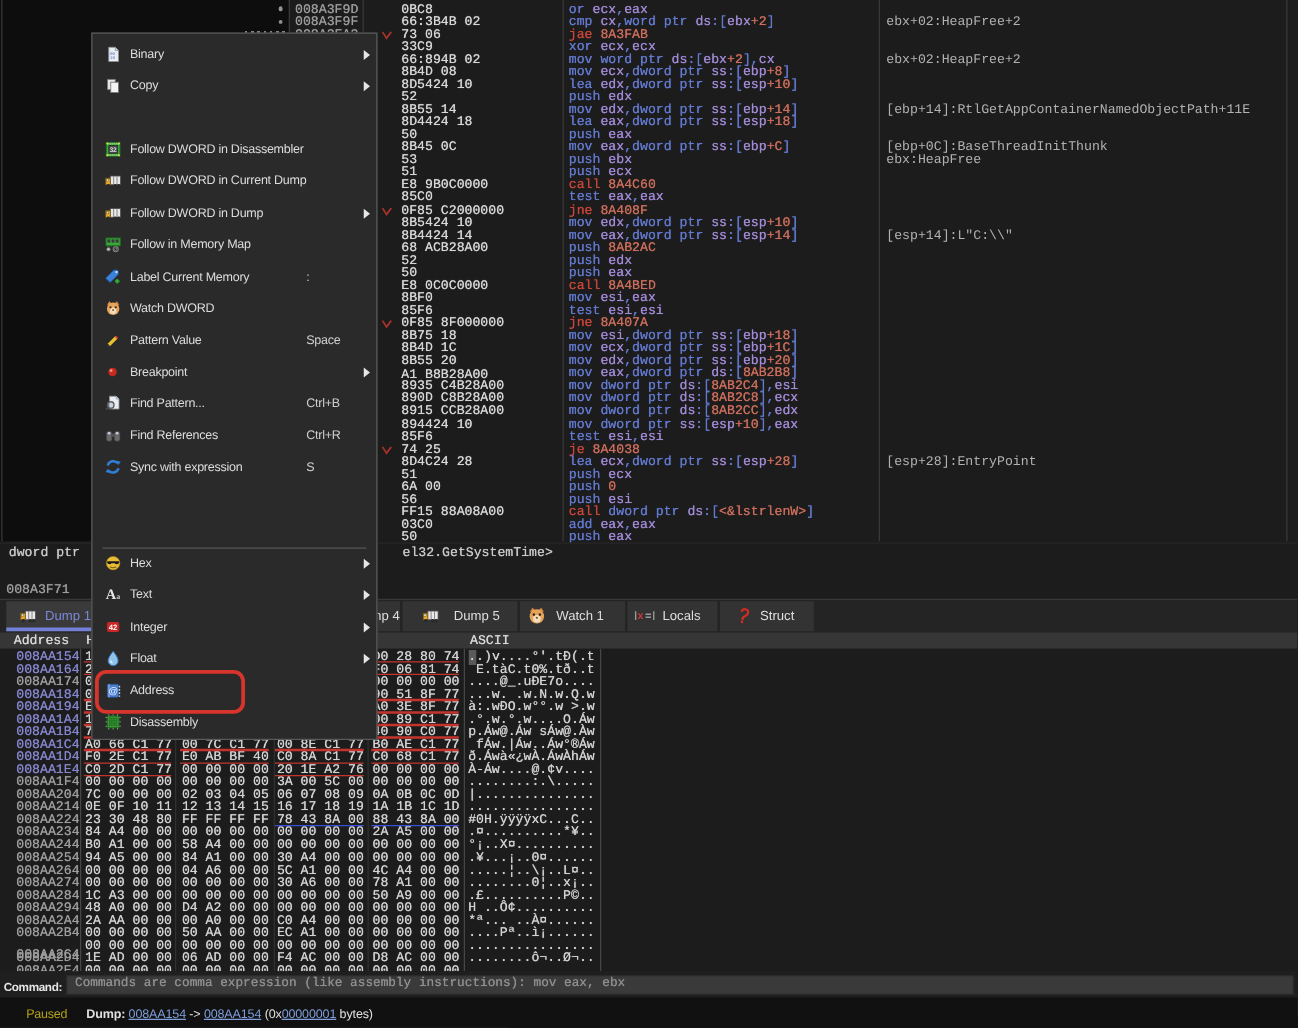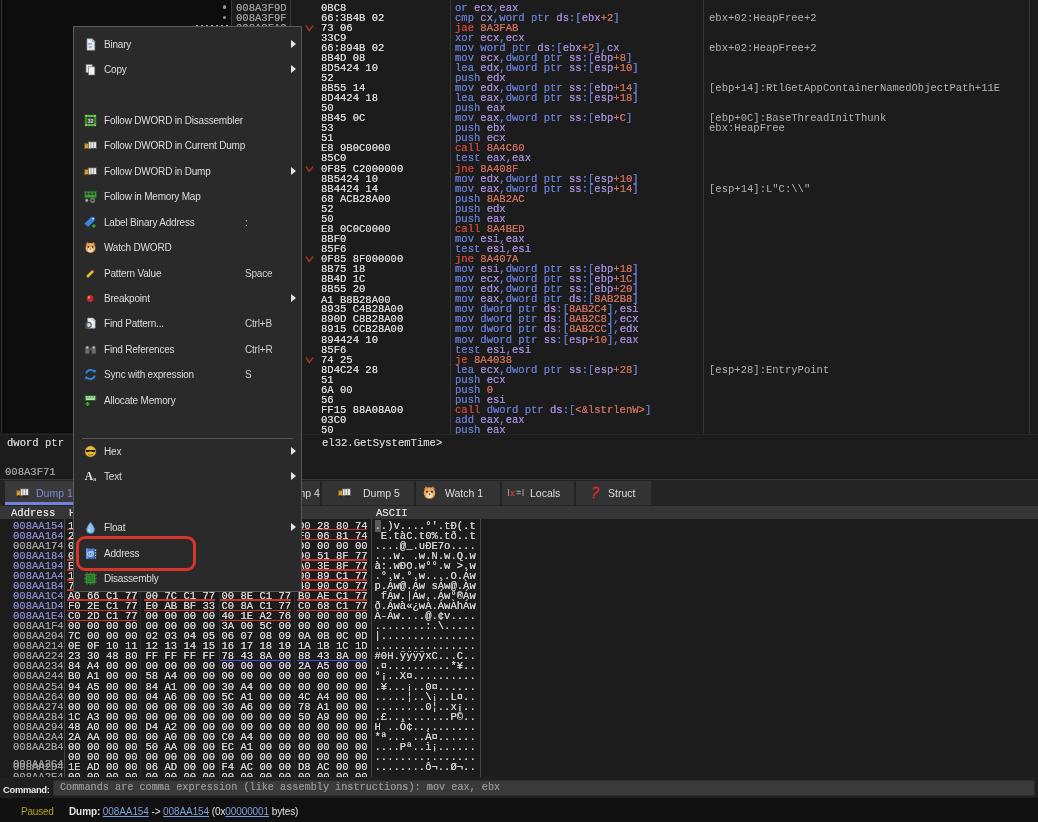--- a/index.html
+++ b/index.html
@@ -333,32 +333,32 @@
 <div class="dhex" style="left:145.5px;top:70.9px">00 7C C1 77</div>
 <div class="ab" style="left:144.0px;top:80.4px;width:70.5px;height:1.4px;background:#c4342c;z-index:3"></div>
 <div class="dhex" style="left:221.5px;top:70.9px">00 8E C1 77</div>
 <div class="ab" style="left:220.0px;top:80.4px;width:70.5px;height:1.4px;background:#c4342c;z-index:3"></div>
 <div class="dhex" style="left:298px;top:70.9px">B0 AE C1 77</div>
 <div class="ab" style="left:296.5px;top:80.4px;width:70.5px;height:1.4px;background:#c4342c;z-index:3"></div>
 <div class="dhex" style="left:374.5px;top:70.9px">&nbsp;fÁw.|Áw..Áw°®Áw</div>
 <div class="dhex dpur" style="left:13px;top:81.0px">008AA1D4</div>
 <div class="dhex" style="left:68px;top:81.0px">F0 2E C1 77</div>
 <div class="ab" style="left:66.5px;top:90.5px;width:70.5px;height:1.4px;background:#c4342c;z-index:3"></div>
-<div class="dhex" style="left:145.5px;top:81.0px">E0 AB BF 33</div>
+<div class="dhex" style="left:145.5px;top:81.0px">E0 AB BF 40</div>
 <div class="ab" style="left:144.0px;top:90.5px;width:70.5px;height:1.4px;background:#c4342c;z-index:3"></div>
 <div class="dhex" style="left:221.5px;top:81.0px">C0 8A C1 77</div>
 <div class="ab" style="left:220.0px;top:90.5px;width:70.5px;height:1.4px;background:#c4342c;z-index:3"></div>
 <div class="dhex" style="left:298px;top:81.0px">C0 68 C1 77</div>
 <div class="ab" style="left:296.5px;top:90.5px;width:70.5px;height:1.4px;background:#c4342c;z-index:3"></div>
 <div class="dhex" style="left:374.5px;top:81.0px">ð.Áwà«¿wÀ.ÁwÀhÁw</div>
 <div class="dhex dpur" style="left:13px;top:91.0px">008AA1E4</div>
 <div class="dhex" style="left:68px;top:91.0px">C0 2D C1 77</div>
 <div class="ab" style="left:66.5px;top:100.5px;width:70.5px;height:1.4px;background:#c4342c;z-index:3"></div>
 <div class="dhex" style="left:145.5px;top:91.0px">00 00 00 00</div>
-<div class="dhex" style="left:221.5px;top:91.0px">40 1E A2 76</div>
+<div class="dhex" style="left:221.5px;top:91.0px">20 1E A2 76</div>
 <div class="ab" style="left:220.0px;top:100.5px;width:70.5px;height:1.4px;background:#c4342c;z-index:3"></div>
 <div class="dhex" style="left:298px;top:91.0px">00 00 00 00</div>
 <div class="dhex" style="left:374.5px;top:91.0px">À-Áw....@.¢v....</div>
 <div class="dhex dgray" style="left:13px;top:101.1px">008AA1F4</div>
 <div class="dhex" style="left:68px;top:101.1px">00 00 00 00</div>
 <div class="dhex" style="left:145.5px;top:101.1px">00 00 00 00</div>
 <div class="dhex" style="left:221.5px;top:101.1px">3A 00 5C 00</div>
 <div class="dhex" style="left:298px;top:101.1px">00 00 00 00</div>
 <div class="dhex" style="left:374.5px;top:101.1px">........:.\.....</div>
 <div class="dhex dgray" style="left:13px;top:111.2px">008AA204</div>
@@ -530,21 +530,21 @@
             <text x="8.6" y="12.2" font-family="Liberation Sans" font-size="4.6" fill="#9a9a9a" text-anchor="middle">@</text>
           </svg></div>
 <div class="mlabel">Follow in Memory Map</div>
 </div>
 <div class="mitem" style="top:182.1px">
 <div class="micon"><svg width="13" height="13" viewBox="0 0 13 13">
             <path d="M1 8.6 L7.6 2 L11 2.2 L11.2 5.4 L4.6 12 Z" fill="#3b82d8" stroke="#1f5aa8" stroke-width="0.6" transform="translate(-0.5,-1)"></path>
             <circle cx="9.2" cy="2.6" r="0.9" fill="#e8f0f8"></circle>
             <path d="M9.8 8.2 v3.6 M8 10 h3.6" stroke="#2fae2f" stroke-width="1.5"></path>
           </svg></div>
-<div class="mlabel">Label Binary Address</div>
+<div class="mlabel">Label Current Memory</div>
 <div class="mshort">:</div>
 </div>
 <div class="mitem" style="top:207.6px">
 <div class="micon"><svg width="13" height="13" viewBox="0 0 13 13">
             <path d="M1.5 4 L3.5 1 L5.5 3 Z" fill="#d98a3f"></path>
             <path d="M11.5 4 L9.5 1 L7.5 3 Z" fill="#d98a3f"></path>
             <circle cx="6.5" cy="7" r="5" fill="#e8a55a"></circle>
             <circle cx="6.5" cy="8.6" r="2.6" fill="#f2dfc0"></circle>
             <circle cx="4.4" cy="5.8" r="0.9" fill="#3a2a1a"></circle>
             <circle cx="8.6" cy="5.8" r="0.9" fill="#3a2a1a"></circle>
@@ -593,45 +593,44 @@
 <div class="mitem" style="top:334.8px">
 <div class="micon"><svg width="13" height="13" viewBox="0 0 13 13">
             <path d="M2.2 5.4 A 4.6 4.6 0 0 1 10.2 3.6" stroke="#2f7fd6" stroke-width="2" fill="none"></path>
             <path d="M10.8 7.6 A 4.6 4.6 0 0 1 2.8 9.4" stroke="#2f7fd6" stroke-width="2" fill="none"></path>
             <path d="M12.6 2.4 L9.4 1.6 L10.4 5.2 Z" fill="#2f7fd6"></path>
             <path d="M0.4 10.6 L3.6 11.4 L2.6 7.8 Z" fill="#2f7fd6"></path>
           </svg></div>
 <div class="mlabel">Sync with expression</div>
 <div class="mshort">S</div>
 </div>
-<div class="mitem" style="top:360.3px">
-<div class="micon"><svg width="13" height="13" viewBox="0 0 13 13">
-            <rect x="1" y="1.6" width="11" height="5" fill="#3f9f3f" stroke="#1f5f1f" stroke-width="0.7"></rect>
-            <path d="M2.4 2v1.8 M4 2v1.8 M5.6 2v1.8 M7.2 2v1.8 M8.8 2v1.8 M10.4 2v1.8" stroke="#d8f0d8" stroke-width="0.9"></path>
-            <rect x="2" y="4.4" width="9" height="1.4" fill="#d8f0d8"></rect>
-            <path d="M3.6 8 v4 M1.6 10 h4" stroke="#2fae2f" stroke-width="1.6"></path>
-          </svg></div>
-<div class="mlabel">Allocate Memory</div>
-</div>
 <div class="ab" style="left:8px;top:411.0px;width:211px;height:1px;background:#555"></div>
 <div class="mitem" style="top:411.2px">
 <div class="micon"><svg width="13" height="13" viewBox="0 0 13 13">
             <circle cx="6.5" cy="6.5" r="5.4" fill="#e8bd3a" stroke="#a8821a" stroke-width="0.5"></circle>
             <path d="M1.8 5 h9.4 v1.6 q-2.3 1.4 -3.4 0 h-2.6 q-1.1 1.4 -3.4 0 z" fill="#1a1a1a"></path>
             <path d="M4 9.4 q2.5 1.6 5 0" stroke="#7a5a10" stroke-width="0.9" fill="none"></path>
           </svg></div>
 <div class="mlabel">Hex</div>
 <div class="marrow"></div>
 </div>
 <div class="mitem" style="top:436.6px">
 <div class="micon"><svg width="13" height="13" viewBox="0 0 13 13">
             <text x="4.8" y="10.4" font-family="Liberation Serif" font-size="11.5" font-weight="bold" fill="#e8e8e8" text-anchor="middle">A</text>
             <text x="10.6" y="10.6" font-family="Liberation Serif" font-size="6.5" font-weight="bold" fill="#c8c8c8" text-anchor="middle">a</text>
           </svg></div>
 <div class="mlabel">Text</div>
+<div class="marrow"></div>
+</div>
+<div class="mitem" style="top:462.1px">
+<div class="micon"><svg width="13" height="13" viewBox="0 0 13 13">
+            <rect x="1.6" y="2.6" width="9.8" height="8" rx="1.6" fill="#cc2525"></rect>
+            <text x="6.5" y="9.2" font-family="Liberation Sans" font-size="6.2" font-weight="bold" fill="#fff" text-anchor="middle">42</text>
+          </svg></div>
+<div class="mlabel">Integer</div>
 <div class="marrow"></div>
 </div>
 <div class="mitem" style="top:487.5px">
 <div class="micon"><svg width="13" height="13" viewBox="0 0 13 13">
             <path d="M6.5 1 q4 5 4 7.6 a4 4 0 0 1 -8 0 q0 -2.6 4 -7.6 z" fill="#8fc3ea" stroke="#3a76b8" stroke-width="0.8"></path>
             <path d="M4.6 8.2 a 2 2 0 0 0 1.4 2.2" stroke="#eaf4fc" stroke-width="0.9" fill="none"></path>
           </svg></div>
 <div class="mlabel">Float</div>
 <div class="marrow"></div>
 </div>

